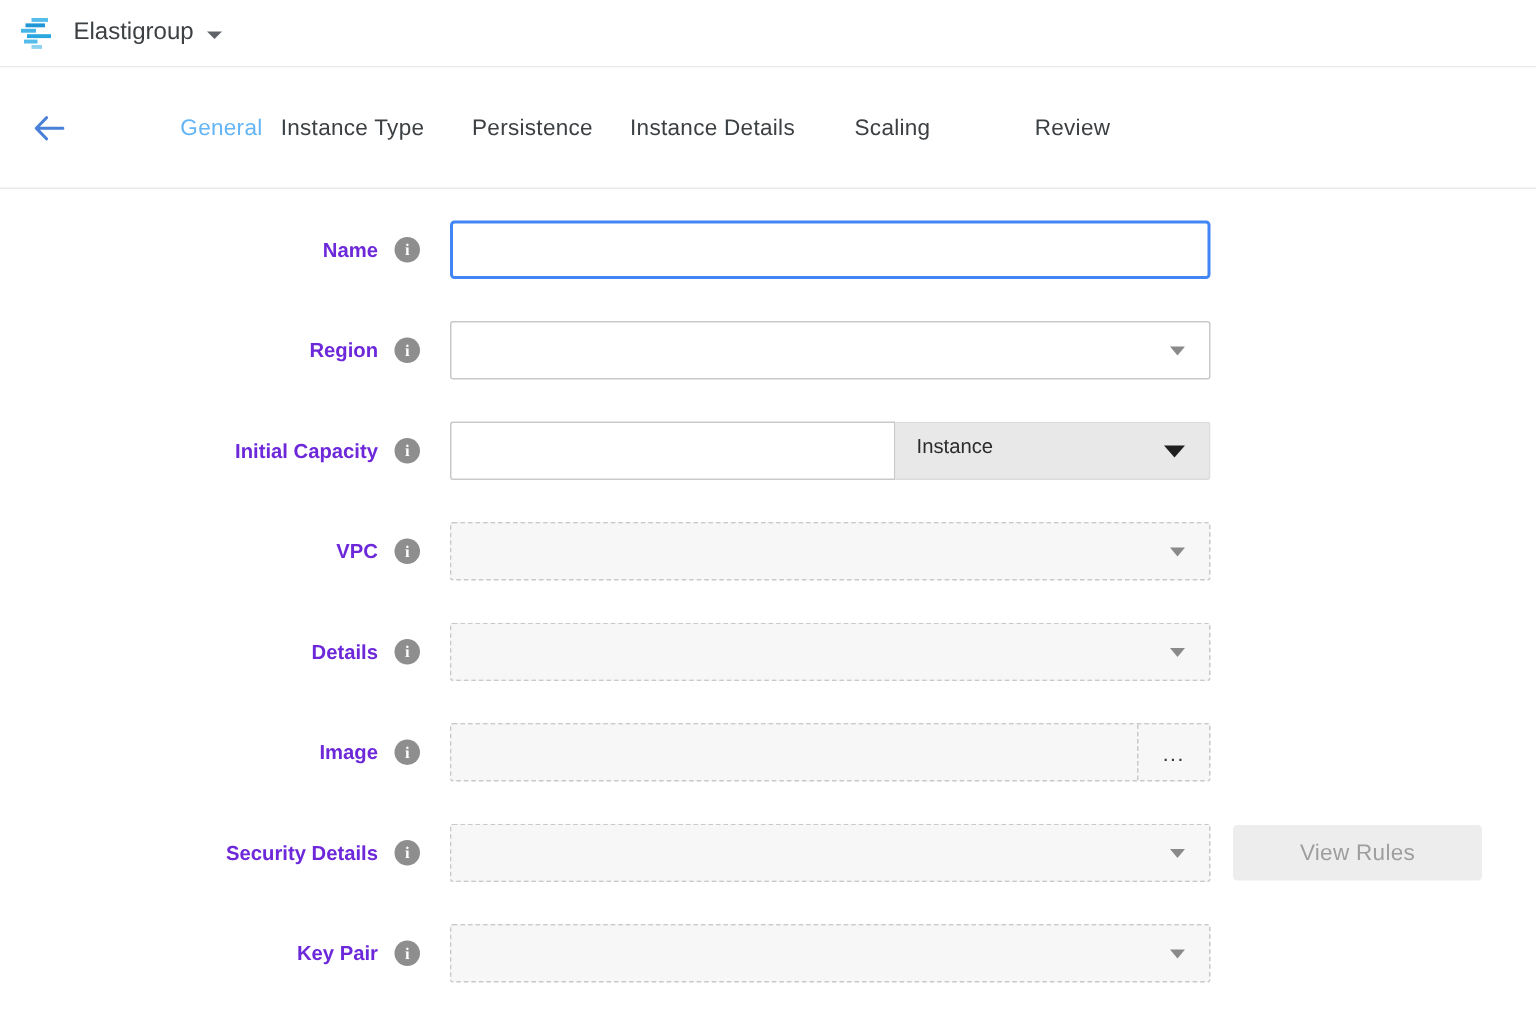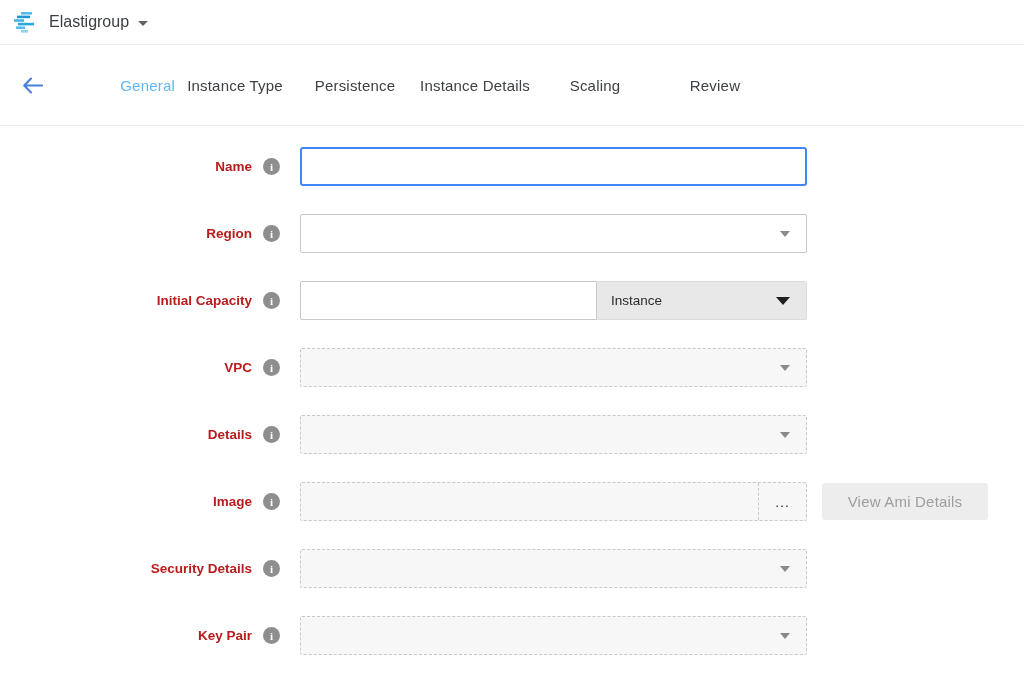--- a/index.html
+++ b/index.html
@@ -62,21 +62,21 @@
     margin-bottom: 28px;
     height: 39px;
   }
   .label-col {
     width: 280px;
     display: flex; align-items: center; justify-content: flex-end;
     gap: 11px;
     flex: none;
   }
   .field-label {
-    font-size: 13.5px; font-weight: bold; color: #b91c1c;
+    font-size: 13.5px; font-weight: bold; color: #6d28d9;
     white-space: nowrap;
   }
   .info-icon {
     width: 17px; height: 17px; border-radius: 50%;
     background: #8e8e8e; color: #fff;
     font-size: 11px; font-weight: bold; font-style: normal;
     display: flex; align-items: center; justify-content: center;
     flex: none; cursor: pointer;
     font-family: "Liberation Serif", serif;
   }
@@ -119,22 +119,22 @@
   
   .capacity-input { width: 297px; flex: none; height: 100%;
     border: 1px solid #c9c9c9; border-radius: 2px 0 0 2px;
     padding: 0 12px; font-size: 14px; outline: none;
     font-family: "Liberation Sans", sans-serif; }
   .unit-select {
     flex: 1; height: 100%;
     background: #e8e8e8;
     border: 1px solid #dcdcdc; border-left: none;
     border-radius: 0 2px 2px 0;
-    display: flex; align-items: center;
-    padding: 0 14px;
+    display: flex; align-items: flex-start;
+    padding: 8px 14px;
     position: relative; cursor: pointer;
   }
   .unit-select .unit-label { font-size: 13.5px; color: #2b2b2b; }
   .unit-select .caret-dark {
     position: absolute; right: 16px; top: 50%; margin-top: -4px;
     width: 0; height: 0;
     border-left: 7px solid transparent;
     border-right: 7px solid transparent;
     border-top: 8px solid #1f1f1f;
   }
@@ -265,33 +265,33 @@
     <div class="label-col">
       <span class="field-label">Image</span>
       <span class="info-icon">i</span>
     </div>
     <div class="field-col">
       <div class="image-field">
         <div class="image-main"></div>
         <div class="browse-btn">...</div>
       </div>
     </div>
-    <button class="side-btn">View Ami Details</button>
   </div>
 
   <div class="row">
     <div class="label-col">
       <span class="field-label">Security Details</span>
       <span class="info-icon">i</span>
     </div>
     <div class="field-col">
       <div class="select disabled">
         <span class="caret"></span>
       </div>
     </div>
+    <button class="side-btn">View Rules</button>
   </div>
 
   <div class="row">
     <div class="label-col">
       <span class="field-label">Key Pair</span>
       <span class="info-icon">i</span>
     </div>
     <div class="field-col">
       <div class="select disabled">
         <span class="caret"></span>

